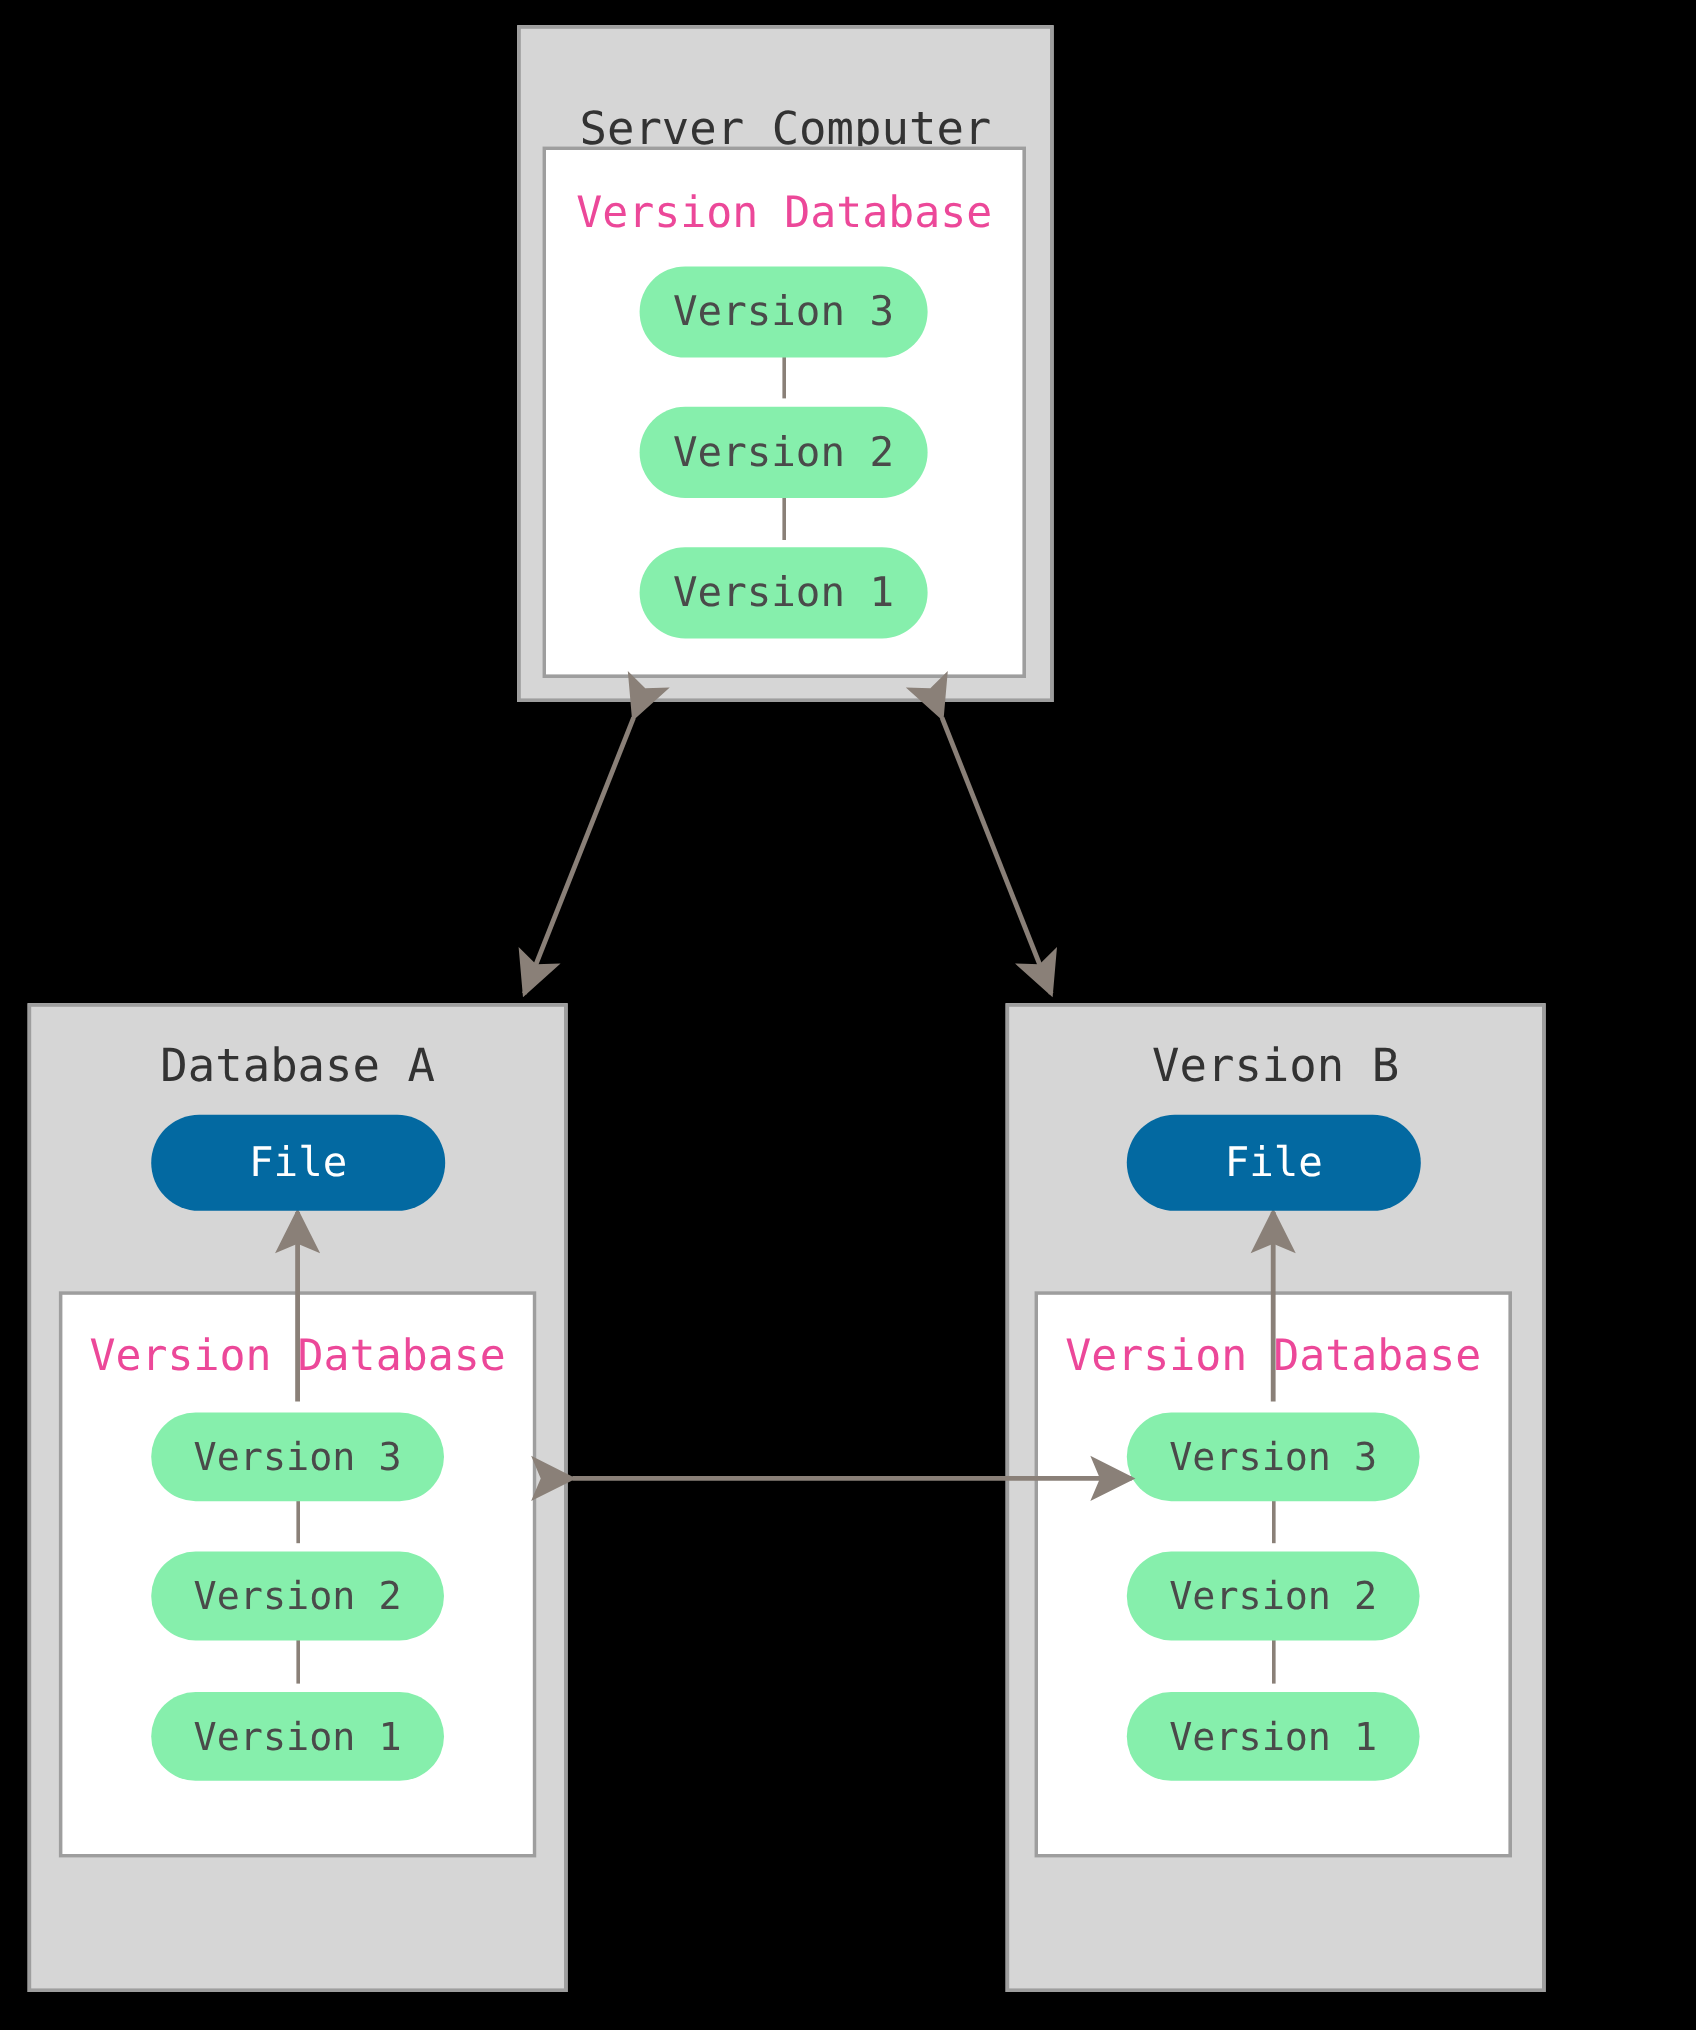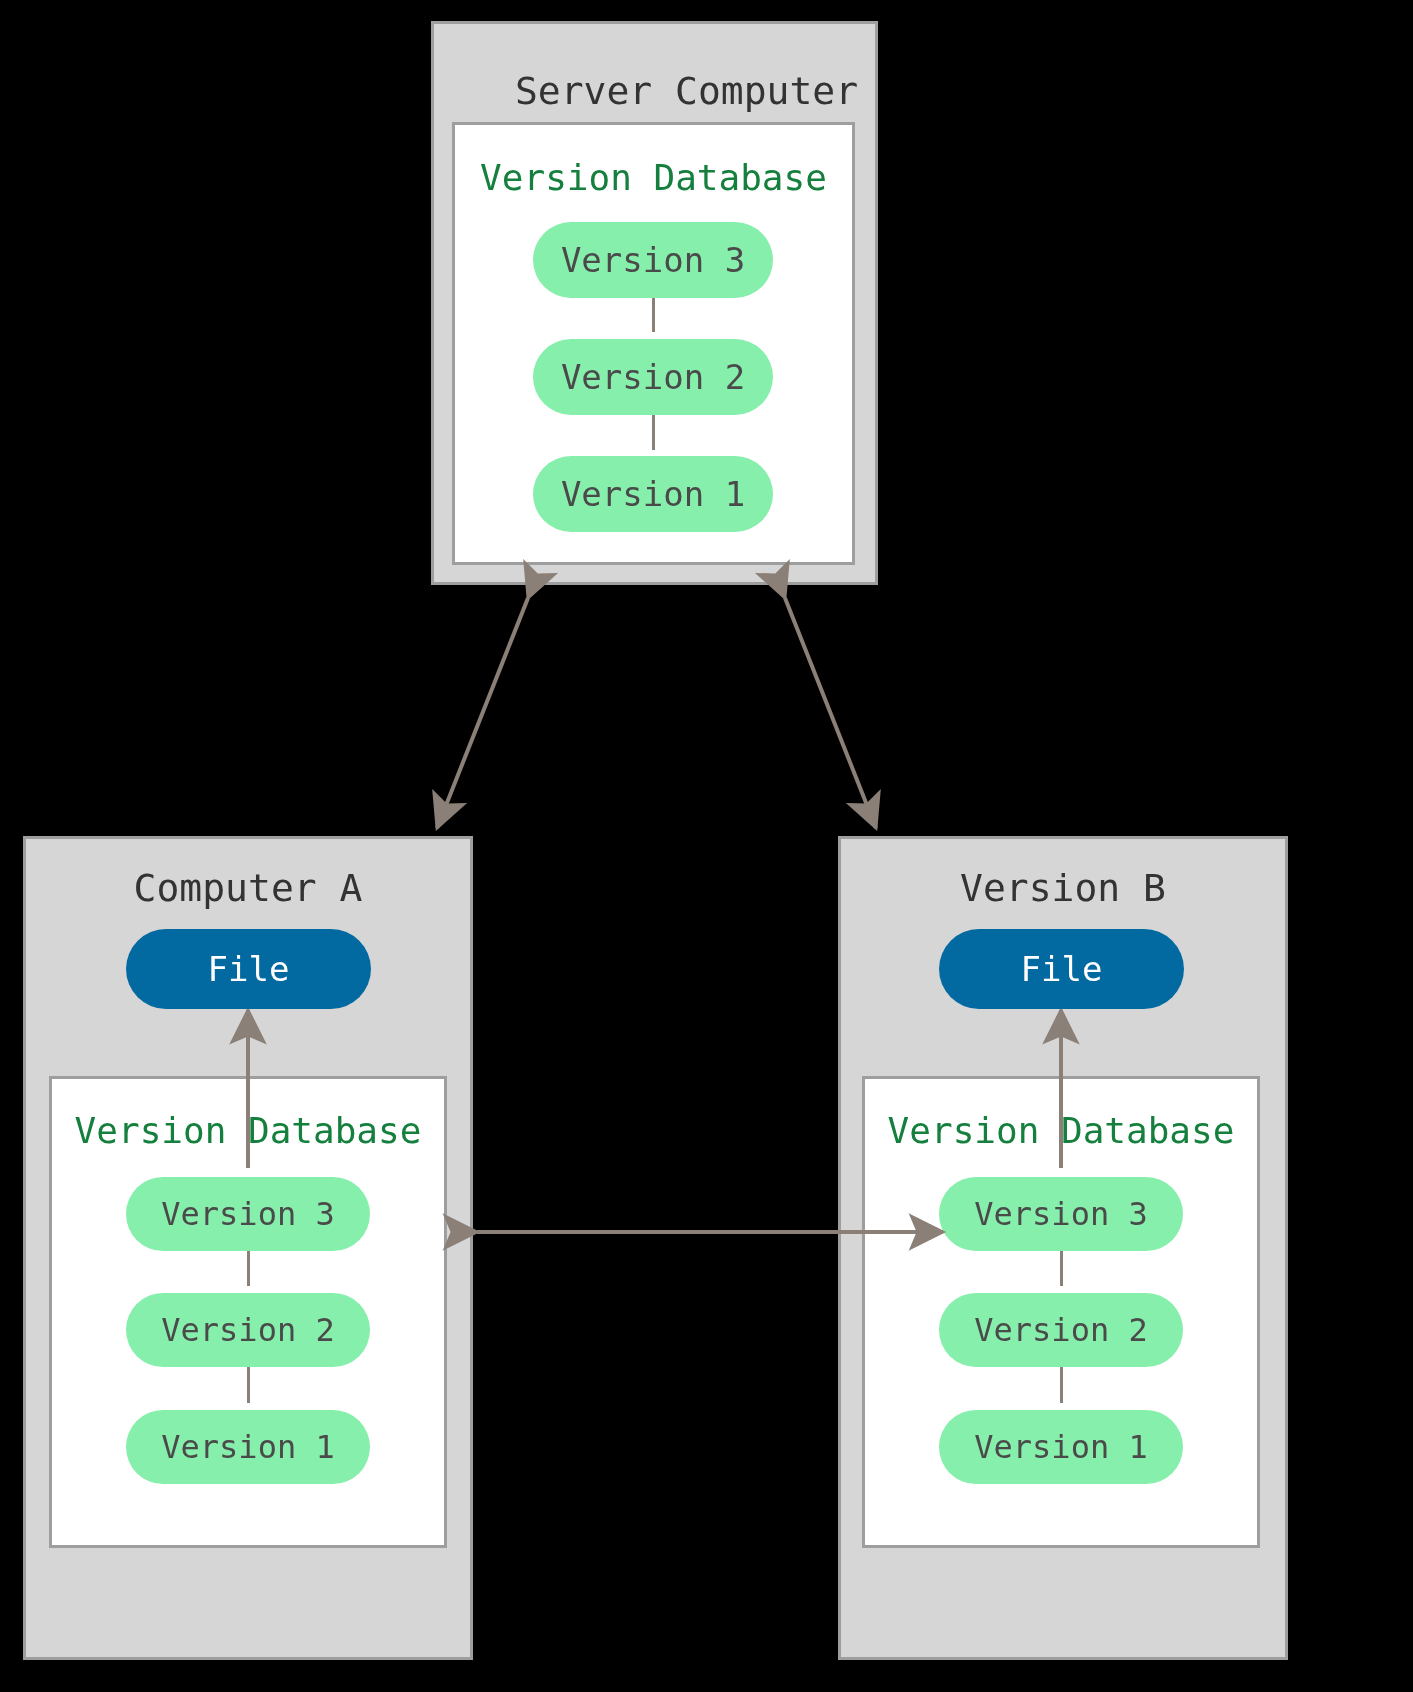--- a/index.html
+++ b/index.html
@@ -48,21 +48,21 @@
   
   .db-panel {
     position: absolute;
     background: #FFFFFF;
     border: 3px solid #9E9E9E;
     box-sizing: border-box;
     z-index: 3;
   }
   .db-title {
     text-align: center;
-    color: #15803d;
+    color: #ec4899;
     font-size: 36px;
     line-height: 1;
     white-space: nowrap;
   }
 
   
   .pill {
     position: absolute;
     display: flex;
     align-items: center;
@@ -121,36 +121,36 @@
     <g>
       <line x1="248" y1="1168" x2="248" y2="1010" stroke="#8A8078" stroke-width="4" marker-end="url(#ah2)"></line>
     </g>
 
     <g>
       <line x1="1061" y1="1168" x2="1061" y2="1010" stroke="#8A8078" stroke-width="4" marker-end="url(#ah2)"></line>
     </g>
   </svg>
 
   <div class="computer-box" style="left:431px; top:21px; width:447px; height:564px;">
-    <div class="box-title" style="position:absolute; left:0; top:48px; width:100%;padding-left:32px;">Server Computer</div>
+    <div class="box-title" style="position:absolute; left:0; top:64px; width:100%;">Server Computer</div>
   </div>
 
   <div class="db-panel" style="left:452px; top:122px; width:403px; height:443px;">
     <div class="db-title" style="position:absolute; left:0; top:35px; width:100%;">Version Database</div>
   </div>
 
   <div class="connector" style="left:652px; top:292px; height:40px;"></div>
   <div class="connector" style="left:652px; top:410px; height:40px;"></div>
 
   <div class="pill pill-version" style="left:533px; top:222px; width:240px; height:76px; font-size:34px;">Version 3</div>
   <div class="pill pill-version" style="left:533px; top:339px; width:240px; height:76px; font-size:34px;">Version 2</div>
   <div class="pill pill-version" style="left:533px; top:456px; width:240px; height:76px; font-size:34px;">Version 1</div>
 
   <div class="computer-box" style="left:23px; top:836px; width:450px; height:824px;">
-    <div class="box-title" style="position:absolute; left:0; top:30px; width:100%;">Computer A</div>
+    <div class="box-title" style="position:absolute; left:0; top:30px; width:100%;">Database A</div>
   </div>
 
   <div class="pill pill-file" style="left:126px; top:929px; width:245px; height:80px; font-size:34px;">File</div>
 
   <div class="db-panel" style="left:49px; top:1076px; width:398px; height:472px;">
     <div class="db-title" style="position:absolute; left:0; top:34px; width:100%;">Version Database</div>
   </div>
 
   <div class="connector" style="left:247px; top:1246px; height:40px;"></div>
   <div class="connector" style="left:247px; top:1363px; height:40px;"></div>

